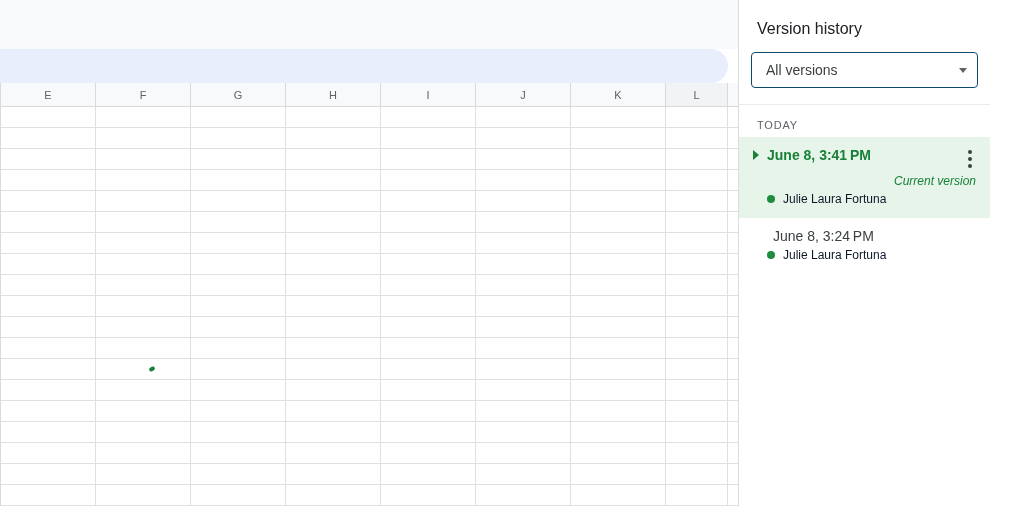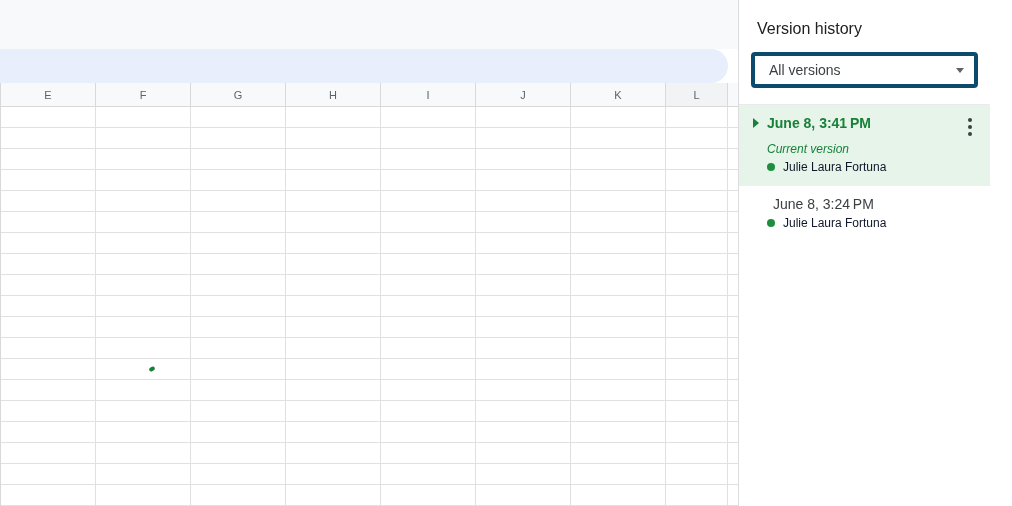--- a/index.html
+++ b/index.html
@@ -18,29 +18,29 @@
   .row { display: flex; height: 21px; border-bottom: 1px solid #e0e0e0; }
   .cell { width: 95px; border-right: 1px solid #e0e0e0; }
   .cell.partial { width: 62px; }
   .cell.mark { position: relative; }
   .cell.mark::after { content: ""; position: absolute; left: 53px; top: 8px; width: 6px; height: 4px; background: #188038; border-radius: 2px; transform: rotate(-30deg); }
 
   
   .panel { width: 252px; height: 506px; border-left: 1px solid #dadce0; display: flex; flex-direction: column; background: #fff; }
   .panel-title { font-size: 16px; color: #202124; padding: 20px 18px 14px 18px; font-weight: 400; }
   .filter-row { padding: 0 12px 16px 12px; }
-  .filter-select { border: 4px solid #0c4a6e; border-radius: 4px; height: 36px; display: flex; align-items: center; justify-content: space-between; padding: 0 10px 0 14px; cursor: pointer; }
+  .filter-select { border: 1px solid #0c4a6e; border-radius: 4px; height: 36px; display: flex; align-items: center; justify-content: space-between; padding: 0 10px 0 14px; cursor: pointer; }
   .filter-select span { font-size: 14px; color: #3c4043; }
   .caret { width: 0; height: 0; border-left: 4px solid transparent; border-right: 4px solid transparent; border-top: 5px solid #5f6368; }
   .divider { height: 1px; background: #e8eaed; }
   .group-label { font-size: 11px; letter-spacing: 0.8px; color: #5f6368; padding: 14px 18px 6px 18px; text-transform: uppercase; }
 
   .version-list { flex: 1; overflow: auto; }
   .version { padding: 10px 14px 12px 14px; position: relative; }
-  .version.selected { background: #e6f4ea; }
+  .version.selected { background: #e6f4ea; text-align: right; }
   .version .top-row { display: flex; align-items: center; gap: 6px; }
   .expand-caret { width: 0; height: 0; border-top: 5px solid transparent; border-bottom: 5px solid transparent; border-left: 6px solid #188038; margin-right: 2px; }
   .v-timestamp { font-size: 14px; color: #3c4043; }
   .version.selected .v-timestamp { font-weight: 700; color: #188038; }
   .current-tag { font-size: 12px; font-style: italic; color: #188038; padding-left: 14px; margin-top: 11px; }
   .contributor { display: flex; align-items: center; gap: 8px; padding-left: 14px; margin-top: 4px; }
   .dot { width: 8px; height: 8px; border-radius: 50%; }
   .contributor span { font-size: 12px; color: #0f172a; }
   .kebab { position: absolute; right: 10px; top: 10px; width: 20px; height: 24px; display: flex; flex-direction: column; align-items: center; justify-content: center; gap: 3px; cursor: pointer; }
   .kebab i { width: 4px; height: 4px; background: #3c4043; border-radius: 50%; display: block; }
@@ -261,20 +261,21 @@
 
   <div class="panel">
     <div class="panel-title">Version history</div>
     <div class="filter-row">
       <div class="filter-select">
         <span>All versions</span>
         <div class="caret"></div>
       </div>
     </div>
     <div class="divider"></div>
+    <div class="group-label">TODAY</div>
     <div class="version-list" id="version-list">
         <div class="version selected">
           <div class="top-row">
             <div class="expand-caret"></div>
             <div class="v-timestamp">June 8, 3:41 PM</div>
           </div>
           <div class="current-tag">Current version</div>
           <div class="contributor">
             <div class="dot" style="background: rgb(30, 142, 62);"></div>
             <span>Julie Laura Fortuna</span>

